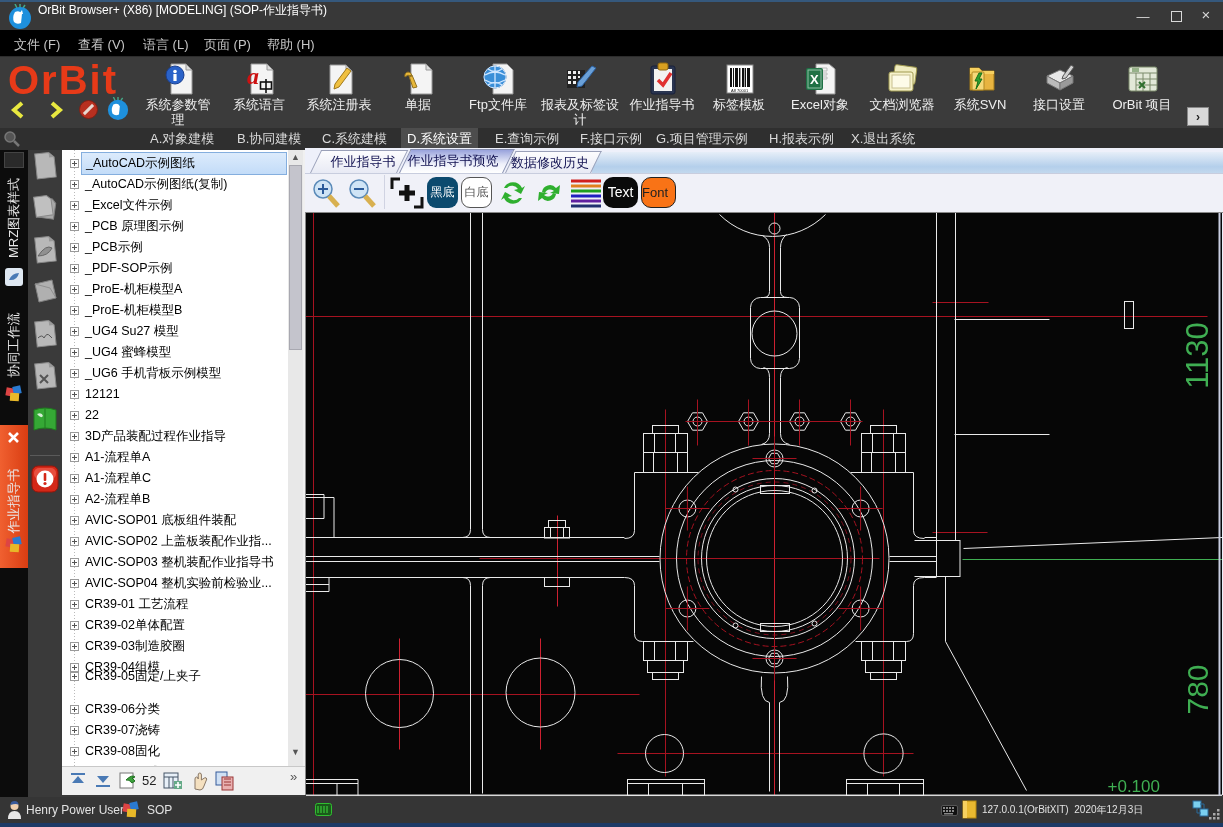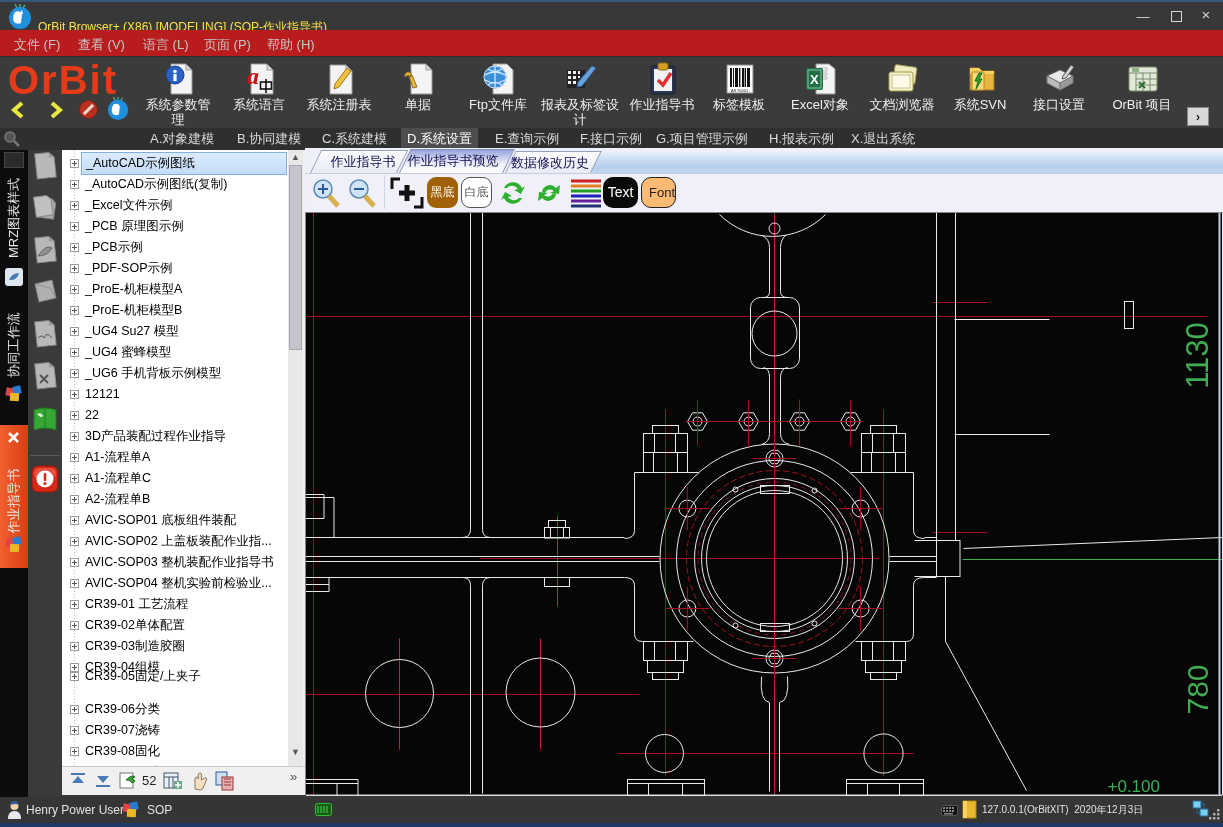--- a/index.html
+++ b/index.html
@@ -1,23 +1,23 @@
 <!DOCTYPE html>
 <html><head>
 <meta charset="utf-8">
 <style>
 *{margin:0;padding:0;box-sizing:border-box}
 html,body{width:1223px;height:827px;overflow:hidden}
 body{font-family:"Liberation Sans",sans-serif;position:relative;background:#3a3a3a;-webkit-font-smoothing:antialiased}
 .abs{position:absolute}
 .topline{left:0;top:0;width:1223px;height:2px;background:#35587c}
 .titlebar{left:0;top:2px;width:1223px;height:28px;background:#383838}
-.title-text{left:38px;top:17px;font-size:12px;color:#fde047}
+.title-text{left:38px;top:0;font-size:12px;color:#ffffff}
 .winbtn{top:8px;width:14px;height:14px;color:#d8d8d8;font-size:13px;line-height:14px;text-align:center}
-.menubar{left:0;top:30px;width:1223px;height:26px;background:#b91c1c;color:#c6c6c6;font-size:13px}
+.menubar{left:0;top:30px;width:1223px;height:26px;background:#000000;color:#c6c6c6;font-size:13px}
 .menubar span{position:absolute;top:6px}
 .toolbar{left:0;top:56px;width:1223px;height:72px;background:#3b3b3b;border-top:1px solid #2c2c2c}
 .logo{left:8px;top:1px;font-size:40px;font-weight:bold;color:#e73a18;letter-spacing:2px}
 .tbtn{top:2px;height:68px;text-align:center;color:#efefef;font-size:13px}
 .tbtn .cap{position:absolute;top:38px;width:100%;left:0;line-height:15px}
 .tbtn svg{position:absolute;top:3px;left:50%;margin-left:-16px}
 .tabrow{left:0;top:128px;width:1223px;height:22px;background:#2f2f2f;color:#dadada;font-size:13px}
 .tabrow .tab{position:absolute;top:0;height:22px;line-height:22px;padding:0 6px}
 .tabrow .active{background:#4d4d4d;color:#fff}
 .leftstrip{left:0;top:150px;width:28px;height:647px;background:#0c0c0c}
@@ -480,42 +480,42 @@
 <svg class="abs" style="left:42px;top:30px" width="30" height="32" viewBox="0 0 30 32">
       <circle cx="12" cy="11" r="9" fill="#cfe4f6" stroke="#5a8ab8" stroke-width="1.5"></circle>
       <path d="M7 11 h10" stroke="#2a5a9a" stroke-width="2"></path>
       <path d="M18 18 L27 28" stroke="#d8b050" stroke-width="5"></path>
     </svg>
 <div class="abs" style="left:79px;top:27px;width:1px;height:34px;background:#d0d3e2"></div>
     <svg class="abs" style="left:85px;top:28px" width="34" height="34" viewBox="0 0 34 34">
       <path d="M10 3 h-8 v10 M24 31 h8 v-10" stroke="#111" stroke-width="3" fill="none"></path>
       <path d="M17 9 v16 M9 17 h16" stroke="#111" stroke-width="5"></path>
     </svg>
-<div class="abs" style="left:122px;top:29px;width:31px;height:31px;background:#a16207;border-radius:9px;color:#fff;font-size:12px;text-align:center;line-height:31px">黑底</div>
+<div class="abs" style="left:122px;top:29px;width:31px;height:31px;background:#0c4a6e;border-radius:9px;color:#fff;font-size:12px;text-align:center;line-height:31px">黑底</div>
 <div class="abs" style="left:156px;top:29px;width:31px;height:31px;background:#fff;border:1px solid #555;border-radius:9px;color:#555;font-size:12px;text-align:center;line-height:29px">白底</div>
 <svg class="abs" style="left:191px;top:28px" width="34" height="34" viewBox="0 0 34 34">
       <path d="M8 12 A10 10 0 0 1 26 12 l3 -2 l-4 8 l-7 -4 l4 -1 a7 7 0 0 0 -11 -1 Z" fill="#2faf2f"></path>
       <path d="M26 22 a10 10 0 0 1 -18 0 l-3 2 l4 -8 l7 4 l-4 1 a7 7 0 0 0 11 1 Z" fill="#2faf2f"></path>
     </svg>
 <svg class="abs" style="left:227px;top:28px" width="34" height="34" viewBox="0 0 34 34">
       <path d="M10 16 a8 8 0 0 1 14 -4 l4 -3 l-1 9 l-9 -1 l4 -2 a5.5 5.5 0 0 0 -9 2 Z" fill="#2faf2f"></path>
       <path d="M24 18 a8 8 0 0 1 -14 4 l-4 3 l1 -9 l9 1 l-4 2 a5.5 5.5 0 0 0 9 -2 Z" fill="#2faf2f"></path>
     </svg>
 <svg class="abs" style="left:265px;top:30px" width="32" height="30" viewBox="0 0 32 30">
       <g stroke-width="3">
         <line x1="1" y1="3" x2="31" y2="3" stroke="#d02020"></line>
         <line x1="1" y1="8" x2="31" y2="8" stroke="#e08020"></line>
         <line x1="1" y1="13" x2="31" y2="13" stroke="#20a020"></line>
         <line x1="1" y1="18" x2="31" y2="18" stroke="#2020c0"></line>
         <line x1="1" y1="23" x2="31" y2="23" stroke="#6020a0"></line>
         <line x1="1" y1="28" x2="31" y2="28" stroke="#203070"></line>
       </g>
     </svg>
 <div class="abs" style="left:298px;top:29px;width:35px;height:31px;background:#0a0a0a;border-radius:10px;color:#fff;font-size:14px;text-align:center;line-height:31px">Text</div>
-<div class="abs" style="left:336px;top:29px;width:35px;height:31px;background:#fdba74;border:1.5px solid #222;border-radius:10px;color:#222;font-size:13px;text-align:right;line-height:29px">Font</div>
+<div class="abs" style="left:336px;top:29px;width:35px;height:31px;background:#f97316;border:1.5px solid #222;border-radius:10px;color:#222;font-size:13px;text-align:left;line-height:29px">Font</div>
 <div class="abs" style="left:0;top:64px;width:918px;height:583px;border-left:1px solid #888;border-top:1px solid #888">
       <svg width="916" height="583" viewBox="0 0 916 583" style="position:absolute;left:0;top:0;background:#060606">
         <line x1="7.5" y1="0" x2="7.5" y2="583" stroke="#a61220"></line>
         <line x1="468.5" y1="0" x2="468.5" y2="583" stroke="#cc2030"></line>
         <line x1="0" y1="103.5" x2="901.5" y2="103.5" stroke="#a61220"></line>
         <line x1="626.5" y1="89.5" x2="682.5" y2="89.5" stroke="#a61220"></line>
         <line x1="626.5" y1="319.5" x2="681.5" y2="319.5" stroke="#a61220"></line>
         <line x1="173.5" y1="345.5" x2="573.5" y2="345.5" stroke="#a61220"></line>
         <line x1="0" y1="481.5" x2="333.5" y2="481.5" stroke="#a61220"></line>
         <line x1="311.5" y1="540.5" x2="607.5" y2="540.5" stroke="#a61220"></line>

